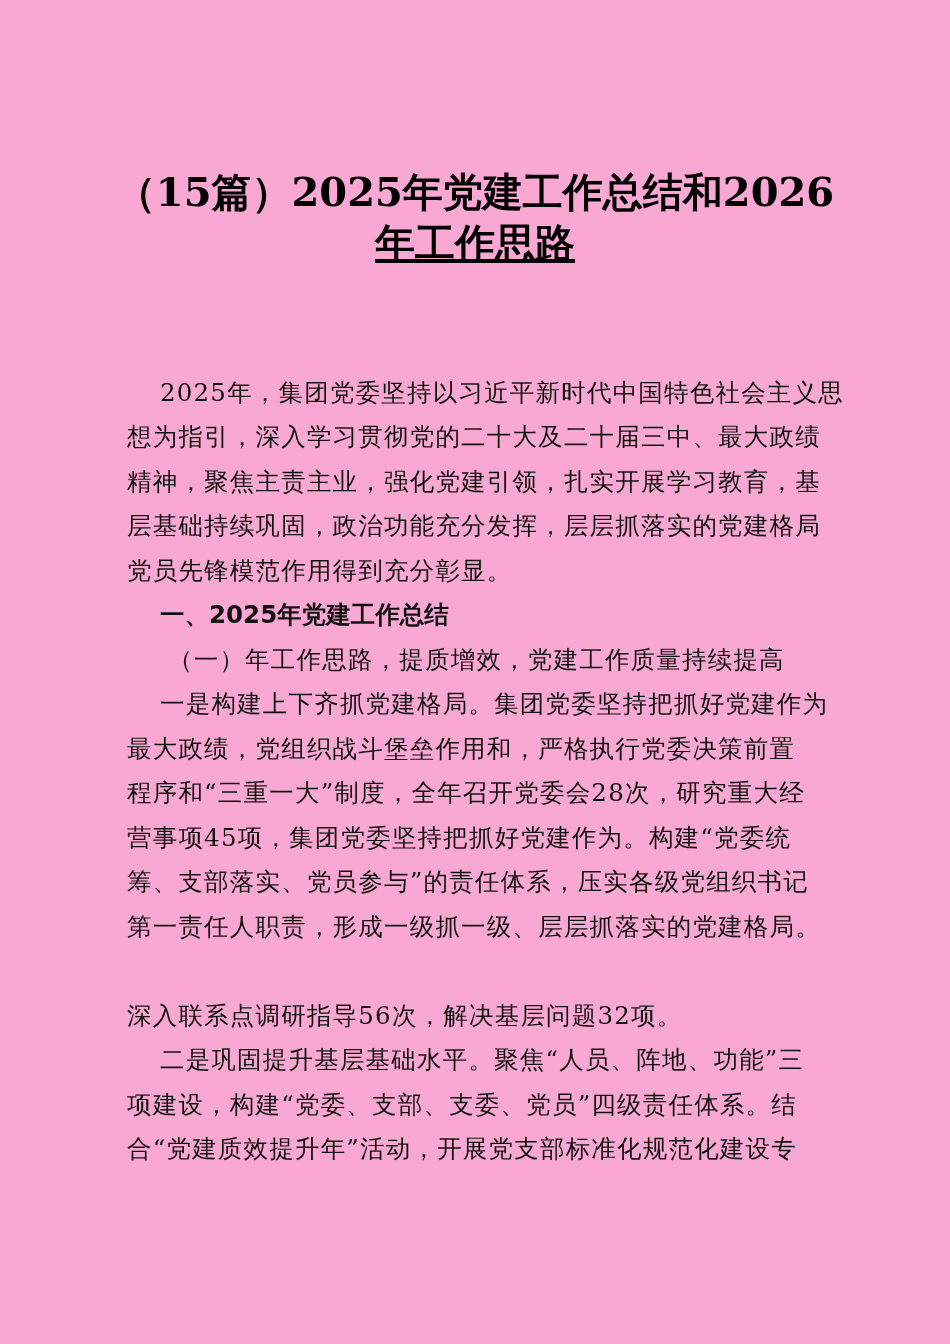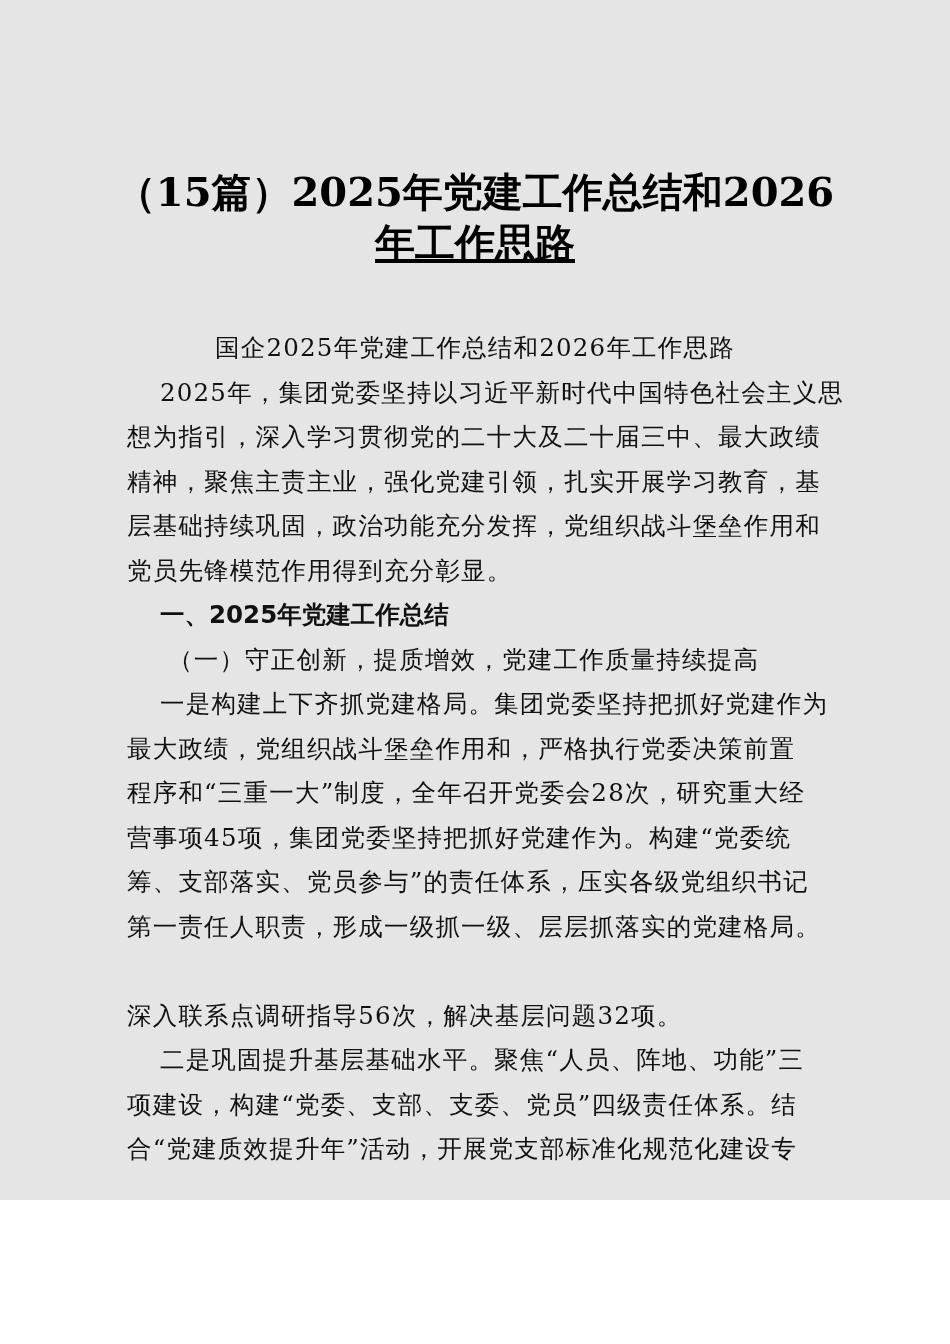--- a/index.html
+++ b/index.html
@@ -1,17 +1,17 @@
 <!DOCTYPE html>
 <html><head>
 <meta charset="utf-8">
 <style>
   html, body { margin: 0; padding: 0; background: #ffffff; }
   body { width: 950px; height: 1344px; position: relative; overflow: hidden; }
-  .page { position: absolute; left: 0; top: 0; width: 950px; height: 1200px; background: #e5e5e5; }
+  .page { position: absolute; left: 0; top: 0; width: 950px; height: 1344px; background: #f9a8d4; }
   .title {
     position: absolute; left: 0; width: 950px; text-align: center;
     font-family: "DejaVu Serif", serif; font-weight: bold; font-size: 40px;
     color: #000; line-height: 50px; white-space: nowrap;
   }
   .t1 { top: 167px; }
   .t2 { top: 218px; text-decoration: underline; }
   .line {
     position: absolute; left: 127px; width: 700px;
     font-family: "DejaVu Serif", serif; font-size: 24.5px; color: #111;
@@ -21,30 +21,29 @@
   .indent { left: 160px; }
   .heading { font-family: "DejaVu Sans", sans-serif; font-weight: bold; letter-spacing: 0; }
 </style>
 </head>
 <body>
 
 <div class="page">
   <div class="title t1">（15篇）2025年党建工作总结和2026</div>
   <div class="title t2">年工作思路</div>
 
-  <div class="line center" style="top:333px">国企2025年党建工作总结和2026年工作思路</div>
 
   <div class="line indent" style="top:378px">2025年，集团党委坚持以习近平新时代中国特色社会主义思</div>
   <div class="line" style="top:422px">想为指引，深入学习贯彻党的二十大及二十届三中、最大政绩</div>
   <div class="line" style="top:467px">精神，聚焦主责主业，强化党建引领，扎实开展学习教育，基</div>
-  <div class="line" style="top:511px">层基础持续巩固，政治功能充分发挥，党组织战斗堡垒作用和</div>
+  <div class="line" style="top:511px">层基础持续巩固，政治功能充分发挥，层层抓落实的党建格局</div>
   <div class="line" style="top:556px">党员先锋模范作用得到充分彰显。</div>
 
   <div class="line indent heading" style="top:600px">一、2025年党建工作总结</div>
-  <div class="line" style="top:645px; left:168px">（一）守正创新，提质增效，党建工作质量持续提高</div>
+  <div class="line" style="top:645px; left:168px">（一）年工作思路，提质增效，党建工作质量持续提高</div>
 
   <div class="line indent" style="top:689px">一是构建上下齐抓党建格局。集团党委坚持把抓好党建作为</div>
   <div class="line" style="top:734px">最大政绩，党组织战斗堡垒作用和，严格执行党委决策前置</div>
   <div class="line" style="top:778px">程序和“三重一大”制度，全年召开党委会28次，研究重大经</div>
   <div class="line" style="top:823px">营事项45项，集团党委坚持把抓好党建作为。构建“党委统</div>
   <div class="line" style="top:867px">筹、支部落实、党员参与”的责任体系，压实各级党组织书记</div>
   <div class="line" style="top:912px">第一责任人职责，形成一级抓一级、层层抓落实的党建格局。</div>
   <div class="line" style="top:1001px">深入联系点调研指导56次，解决基层问题32项。</div>
 
   <div class="line" style="top:1090px">项建设，构建“党委、支部、支委、党员”四级责任体系。结</div>

